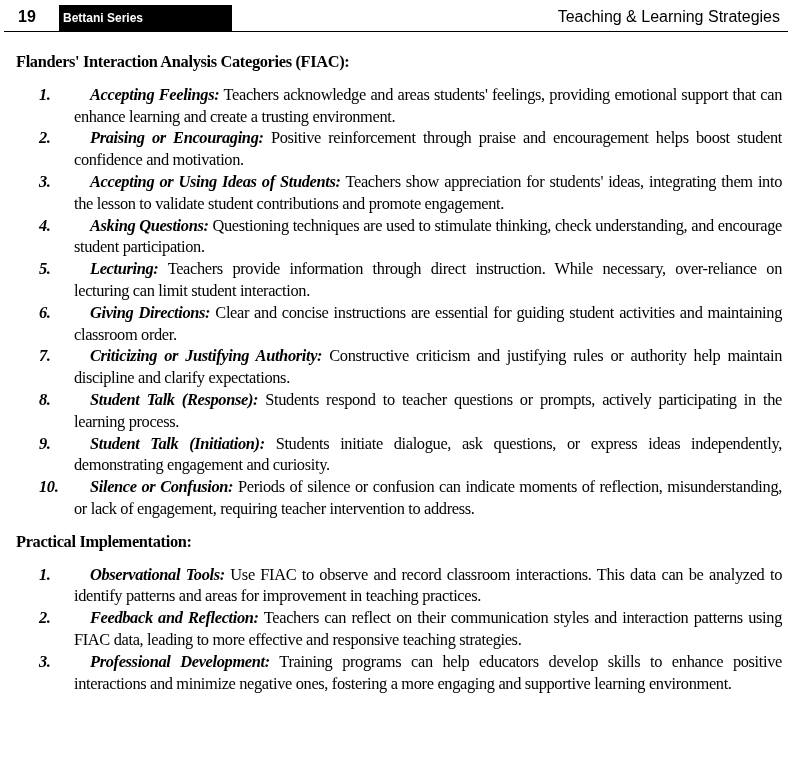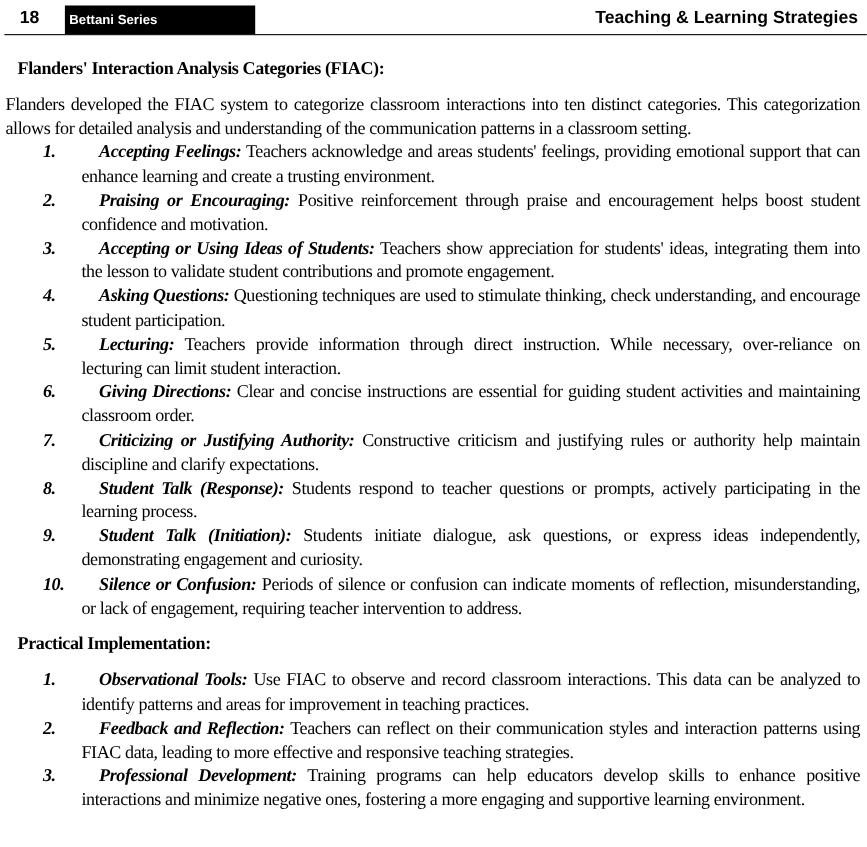--- a/index.html
+++ b/index.html
@@ -1,40 +1,39 @@
 <!DOCTYPE html>
 <html><head>
 <meta charset="utf-8">
 <style>
   html, body { margin: 0; padding: 0; background: #ffffff; }
   body { width: 788px; height: 770px; overflow: hidden; position: relative; font-family: "Liberation Serif", serif; color: #000; }
   .header { position: absolute; left: 4px; top: 5px; width: 784px; height: 26px; border-bottom: 1.5px solid #000; }
   .page-num { position: absolute; left: 14px; top: 3px; font-family: "Liberation Sans", sans-serif; font-weight: bold; font-size: 16px; }
   .series { position: absolute; left: 55px; top: 0; width: 173px; height: 26px; background: #000; color: #fff; font-family: "Liberation Sans", sans-serif; font-weight: bold; font-size: 12px; line-height: 26px; padding-left: 4px; box-sizing: border-box; }
-  .book-title { position: absolute; right: 8px; top: 3px; font-family: "Liberation Sans", sans-serif; font-weight: bold; font-size: 16px; }
+  .book-title { position: absolute; right: 8px; top: 3px; font-family: "Liberation Sans", sans-serif; font-weight: normal; font-size: 16px; }
   .content { position: absolute; left: 5px; top: 40px; width: 777px; font-size: 16.4px; line-height: 21.8px; letter-spacing: -0.35px; }
   .heading { font-weight: bold; margin: 11px; }
   .para { margin: 0; text-align: justify; }
   ol { list-style: none; margin: 0; padding: 0; }
   li { position: relative; padding-left: 69px; text-align: justify; }
   .num { position: absolute; left: 34px; top: 0; font-weight: bold; font-style: italic; }
   .term { font-weight: bold; font-style: italic; margin-left: 16px; }
 </style>
 </head>
 <body>
 
 <div class="header">
-  <span class="page-num">18</span>
+  <span class="page-num">19</span>
   <span class="series">Bettani Series</span>
   <span class="book-title">Teaching &amp; Learning Strategies</span>
 </div>
 
 <div class="content">
   <p class="heading">Flanders' Interaction Analysis Categories (FIAC):</p>
-  <p class="para">Flanders developed the FIAC system to categorize classroom interactions into ten distinct categories. This categorization allows for detailed analysis and understanding of the communication patterns in a classroom setting.</p>
   <ol>
     <li><span class="num">1.</span><span class="term">Accepting Feelings:</span><span> Teachers acknowledge and areas students' feelings, providing emotional support that can enhance learning and create a trusting environment.</span></li>
     <li><span class="num">2.</span><span class="term">Praising or Encouraging:</span><span> Positive reinforcement through praise and encouragement helps boost student confidence and motivation.</span></li>
     <li><span class="num">3.</span><span class="term">Accepting or Using Ideas of Students:</span><span> Teachers show appreciation for students' ideas, integrating them into the lesson to validate student contributions and promote engagement.</span></li>
     <li><span class="num">4.</span><span class="term">Asking Questions:</span><span> Questioning techniques are used to stimulate thinking, check understanding, and encourage student participation.</span></li>
     <li><span class="num">5.</span><span class="term">Lecturing:</span><span> Teachers provide information through direct instruction. While necessary, over-reliance on lecturing can limit student interaction.</span></li>
     <li><span class="num">6.</span><span class="term">Giving Directions:</span><span> Clear and concise instructions are essential for guiding student activities and maintaining classroom order.</span></li>
     <li><span class="num">7.</span><span class="term">Criticizing or Justifying Authority:</span><span> Constructive criticism and justifying rules or authority help maintain discipline and clarify expectations.</span></li>
     <li><span class="num">8.</span><span class="term">Student Talk (Response):</span><span> Students respond to teacher questions or prompts, actively participating in the learning process.</span></li>
     <li><span class="num">9.</span><span class="term">Student Talk (Initiation):</span><span> Students initiate dialogue, ask questions, or express ideas independently, demonstrating engagement and curiosity.</span></li>

